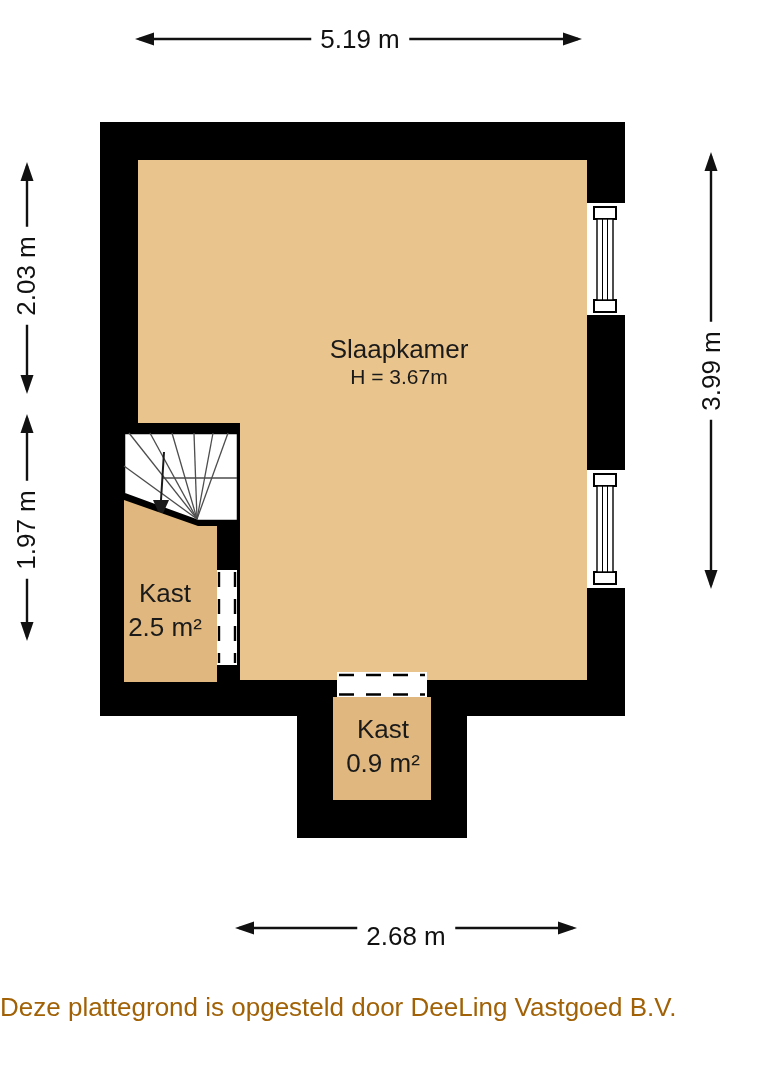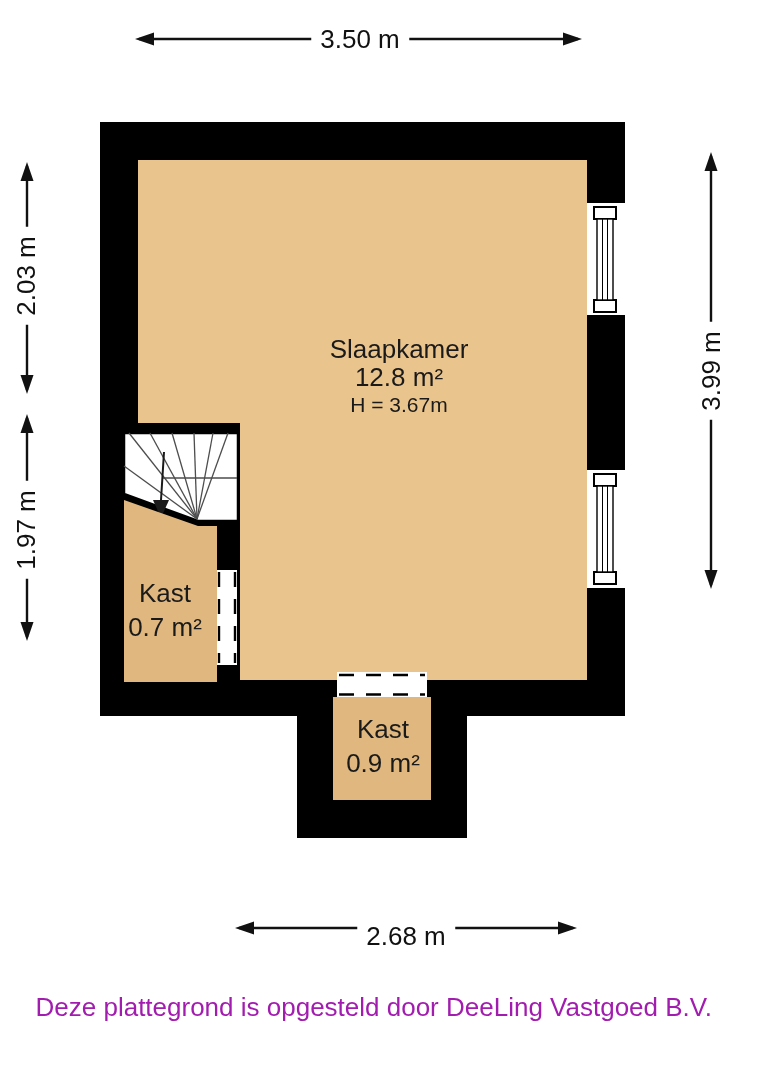--- a/index.html
+++ b/index.html
@@ -60,23 +60,23 @@
     line-height: 34px;
   }
   .lh-mid .line {
     line-height: 28px;
     margin-left: 32px;
   }
   .footer-line {
     position: absolute;
     left: 0;
     width: 712px;
-    text-align: right;
+    text-align: left;
     font-size: 26px;
-    color: #a21caf;
+    color: #a16207;
     white-space: nowrap;
   }
 </style>
 </head>
 <body>
 
 <div id="page">
 
   <svg id="plan-svg" width="764" height="1080" viewBox="0 0 764 1080">
 
@@ -160,35 +160,34 @@
       <g>
         <line x1="711" y1="156" x2="711" y2="585"></line>
         <polygon points="711,152 704.5,171 717.5,171" stroke="none"></polygon>
         <polygon points="711,589 704.5,570 717.5,570" stroke="none"></polygon>
       </g>
     </g>
   </svg>
 
   <div class="room-label-block lh-mid" style="left:383px; top:335px;">
     <span class="line room-name">Slaapkamer</span>
-    <span class="line room-area">12.8 m²</span>
     <span class="line room-height">H = 3.67m</span>
   </div>
 
   <div class="room-label-block lh-wide" style="left:165px; top:576px;">
     <span class="line room-name">Kast</span>
-    <span class="line room-area">0.7 m²</span>
+    <span class="line room-area">2.5 m²</span>
   </div>
 
   <div class="room-label-block lh-wide" style="left:383px; top:712px;">
     <span class="line room-name">Kast</span>
     <span class="line room-area">0.9 m²</span>
   </div>
 
-  <div class="label dim" style="left:360px; top:39px;">3.50 m</div>
+  <div class="label dim" style="left:360px; top:39px;">5.19 m</div>
   <div class="label dim" style="left:406px; top:936px;">2.68 m</div>
   <div class="label dim vertical" style="left:26px; top:276px;">2.03 m</div>
   <div class="label dim vertical" style="left:26px; top:530px;">1.97 m</div>
   <div class="label dim vertical" style="left:711px; top:371px;">3.99 m</div>
 
   <div class="footer-line" style="top:992px;">Deze plattegrond is opgesteld door DeeLing Vastgoed B.V.</div>
 
 </div>
 
 </body></html>

